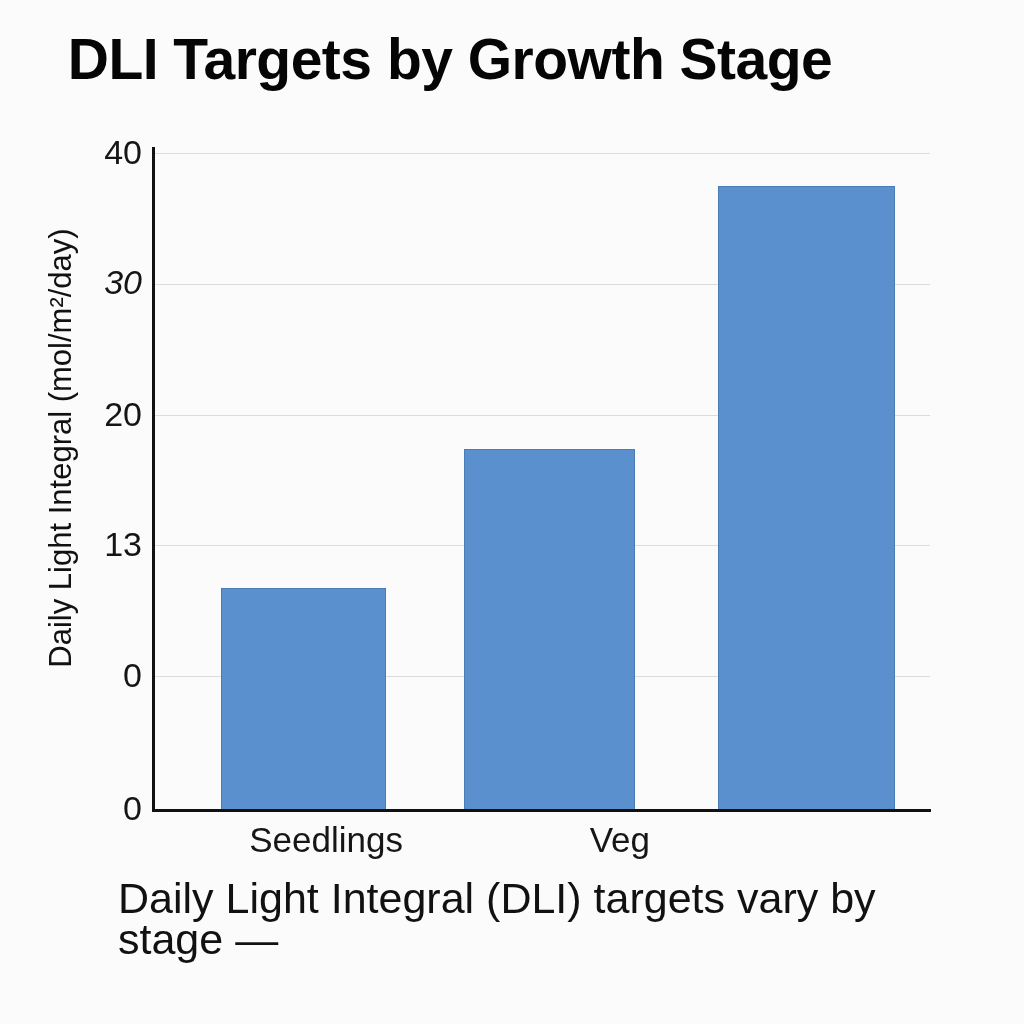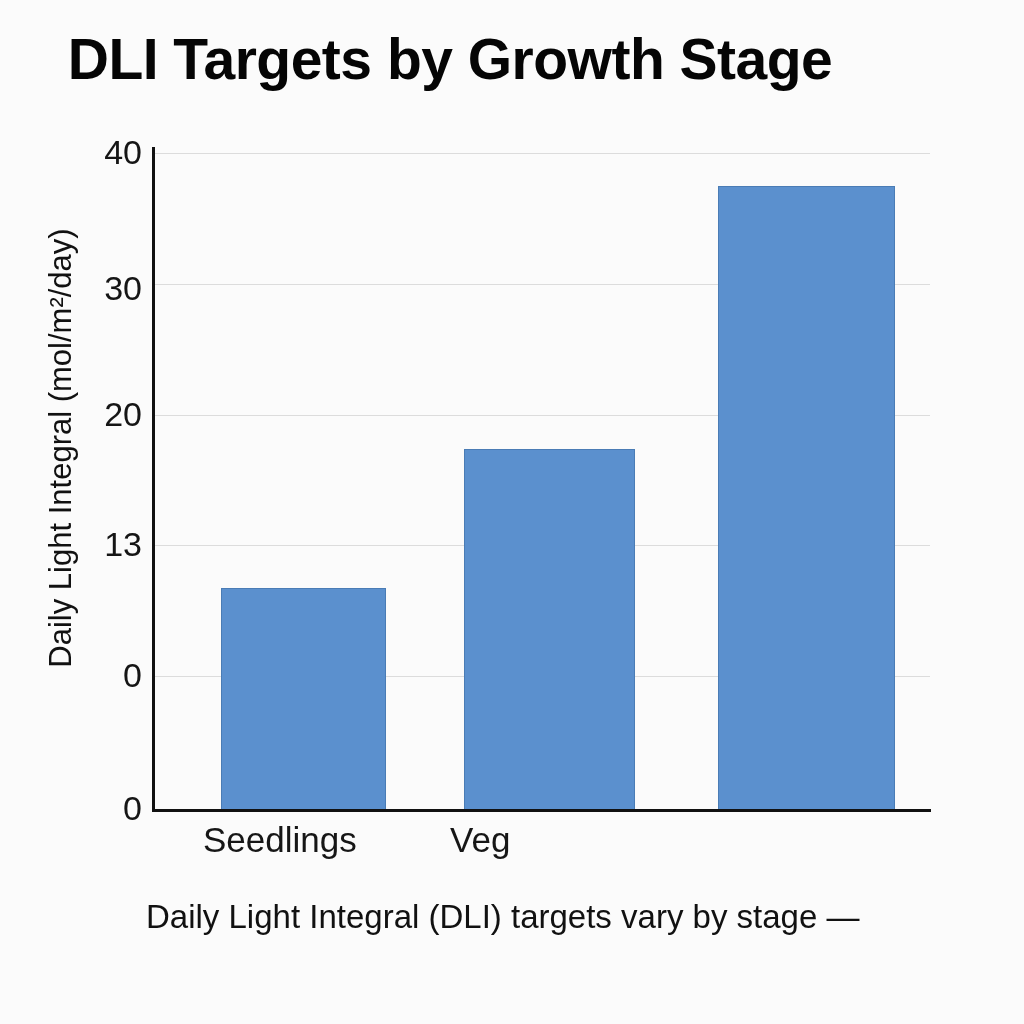--- a/index.html
+++ b/index.html
@@ -64,53 +64,52 @@
     position:absolute;
     background:#5b90ce;
     border:1px solid #4a7cb5;
     box-sizing:border-box;
   }
 
   
   .xtick{
     position:absolute;
     top:820px;
-    text-align:left;
+    text-align:right;
     font-size:35px;
     color:#161616;
     white-space:nowrap;
   }
 
   
   #caption{
     position:absolute;
-    left:118px;top:896px;
+    left:118px;top:878px;
     width:800px;
-    font-size:33px;
+    font-size:43px;
     line-height:41px;
     color:#111;
-    margin-left:28px;
   }
   .cap-line{display:block;}
 </style>
 </head>
 <body>
 
 <div id="figure">
 
   <div id="chart-title">DLI Targets by Growth Stage</div>
 
   <div class="gridline" style="left:152px;top:153px;"></div>
   <div class="gridline" style="left:152px;top:284px;"></div>
   <div class="gridline" style="left:152px;top:415px;"></div>
   <div class="gridline" style="left:152px;top:545px;"></div>
   <div class="gridline" style="left:152px;top:676px;"></div>
 
   <div class="ytick-wrap" style="top:133px;text-align:right;">40</div>
-  <div class="ytick-wrap" style="top:269px;">30</div>
+  <div class="ytick-wrap" style="top:263px;font-style:italic;">30</div>
   <div class="ytick-wrap" style="top:395px;">20</div>
   <div class="ytick-wrap" style="top:525px;">13</div>
   <div class="ytick-wrap" style="top:656px;">0</div>
   <div class="ytick-wrap" style="top:789px;">0</div>
 
   <div id="y-axis-title">Daily Light Integral (mol/m²/day)</div>
 
   <div class="bar" style="left:221px;width:165px;top:588px;height:222px;"></div>
   <div class="bar" style="left:464px;width:171px;top:449px;height:361px;"></div>
   <div class="bar" style="left:718px;width:177px;top:186px;height:624px;"></div>

